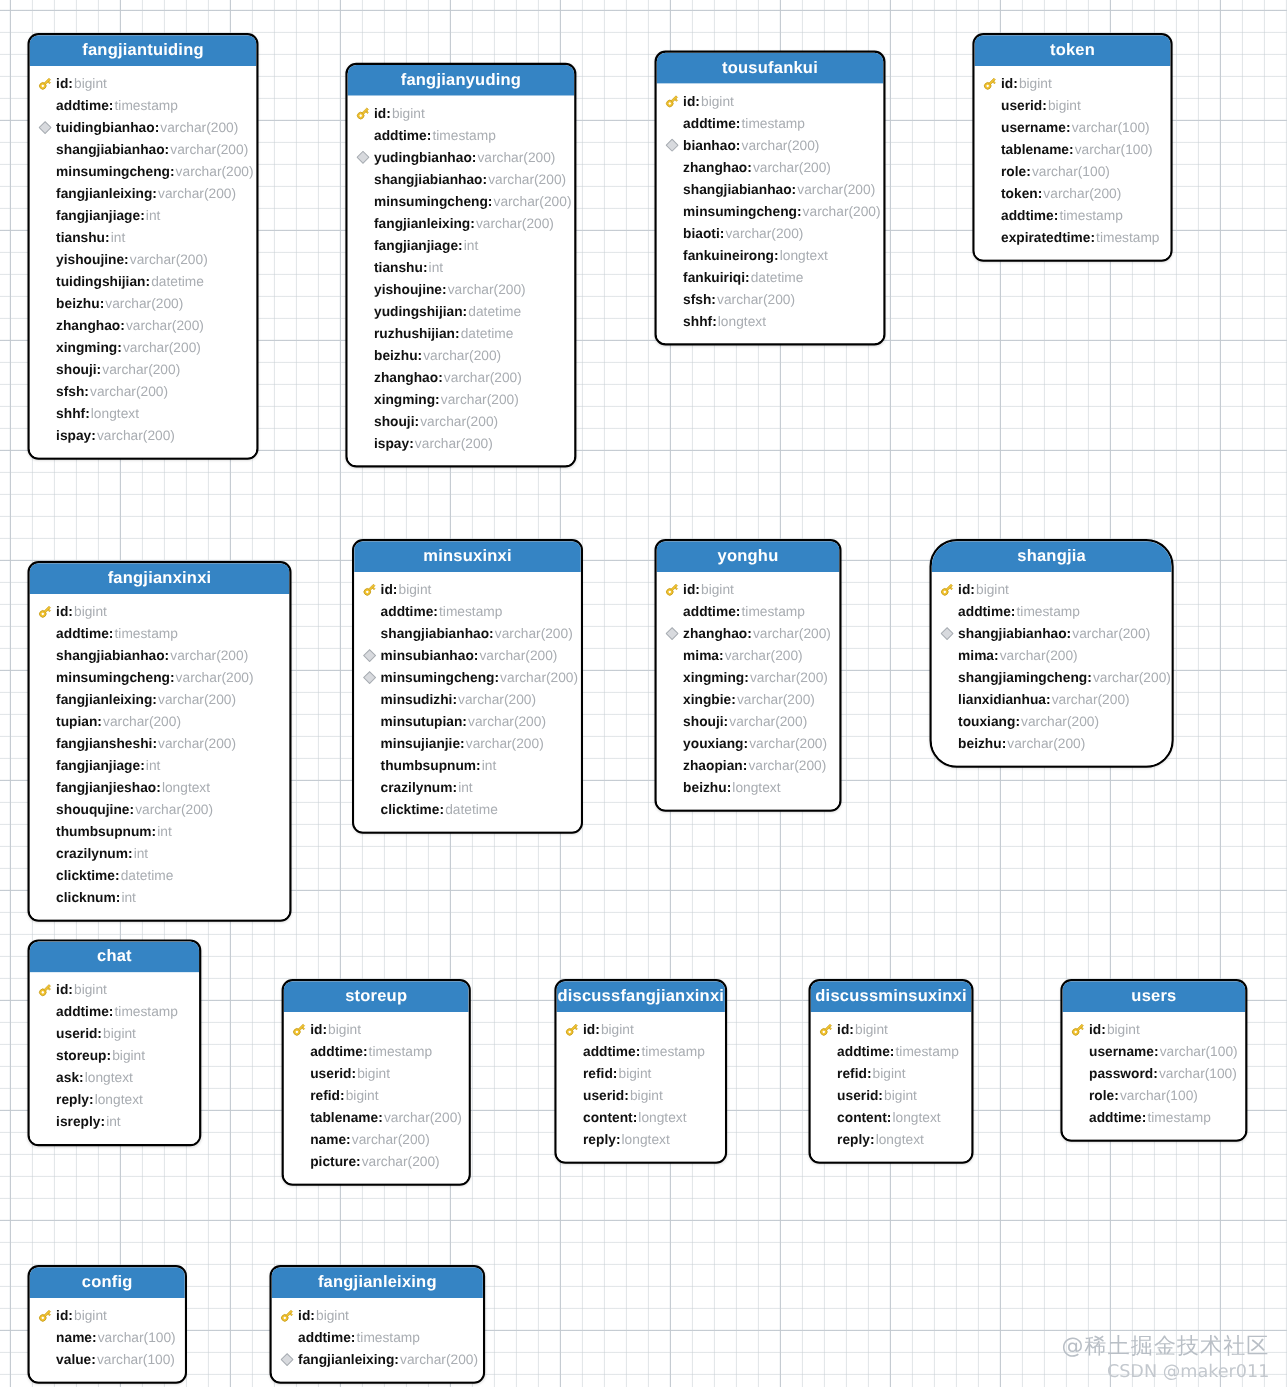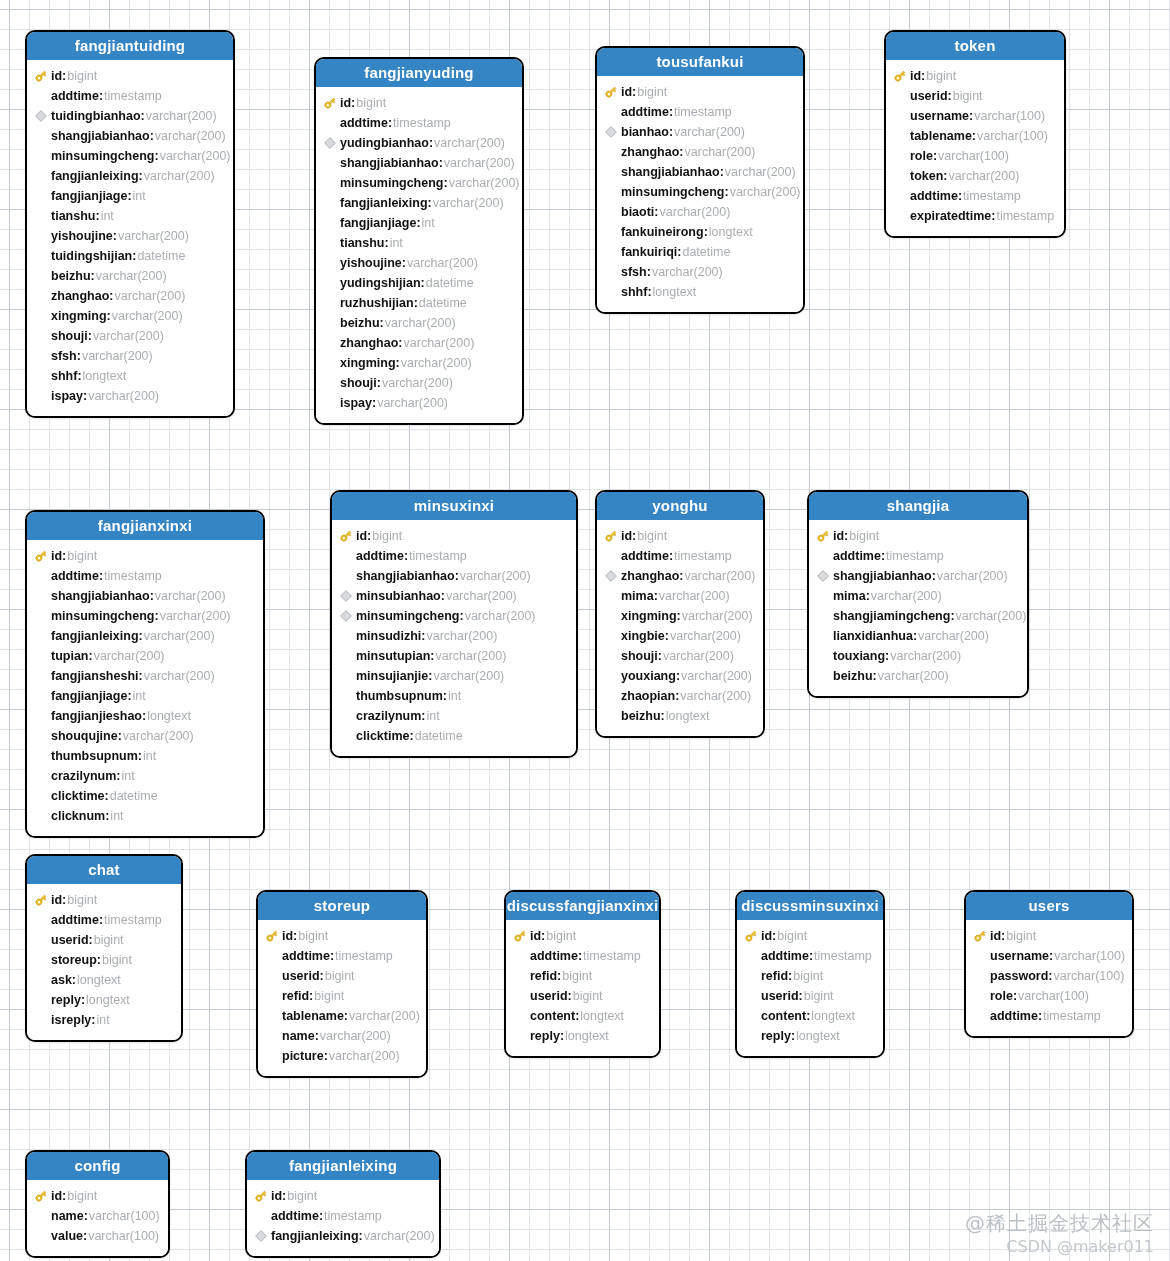--- a/index.html
+++ b/index.html
@@ -589,21 +589,21 @@
           <span class="field-type">datetime</span>
         </div>
         <div class="field-row">
           <span class="field-icon"></span>
           <span class="field-name">clicknum</span>
           <span class="colon">:</span>
           <span class="field-type">int</span>
         </div>
       </div>
     </div>
-    <div class="table-card" style="left: 330px; top: 490px; width: 248px;">
+    <div class="table-card" style="left: 320px; top: 490px; width: 210px;">
       <div class="table-header">minsuxinxi</div>
       <div class="table-body">
         <div class="field-row">
           <span class="field-icon">
             <svg class="key-glyph" width="14" height="14" viewBox="0 0 16 16" aria-hidden="true">
               <g transform="rotate(-45 8 8)">
                 <circle cx="4.6" cy="8" r="3.4" fill="#f2c230" stroke="#caa01e" stroke-width="0.9"></circle>
                 <circle cx="4.6" cy="8" r="1.25" fill="#ffffff"></circle>
                 <rect x="7.4" y="6.9" width="7.4" height="2.2" fill="#f2c230" stroke="#caa01e" stroke-width="0.7"></rect>
                 <rect x="11.1" y="9.0" width="1.5" height="2.3" fill="#f2c230" stroke="#caa01e" stroke-width="0.7"></rect>
@@ -755,21 +755,21 @@
           <span class="field-type">varchar(200)</span>
         </div>
         <div class="field-row">
           <span class="field-icon"></span>
           <span class="field-name">beizhu</span>
           <span class="colon">:</span>
           <span class="field-type">longtext</span>
         </div>
       </div>
     </div>
-    <div class="table-card" style="left: 807px; top: 490px; width: 222px;">
+    <div class="table-card" style="left: 845px; top: 490px; width: 222px; border-radius: 25px;">
       <div class="table-header">shangjia</div>
       <div class="table-body">
         <div class="field-row">
           <span class="field-icon">
             <svg class="key-glyph" width="14" height="14" viewBox="0 0 16 16" aria-hidden="true">
               <g transform="rotate(-45 8 8)">
                 <circle cx="4.6" cy="8" r="3.4" fill="#f2c230" stroke="#caa01e" stroke-width="0.9"></circle>
                 <circle cx="4.6" cy="8" r="1.25" fill="#ffffff"></circle>
                 <rect x="7.4" y="6.9" width="7.4" height="2.2" fill="#f2c230" stroke="#caa01e" stroke-width="0.7"></rect>
                 <rect x="11.1" y="9.0" width="1.5" height="2.3" fill="#f2c230" stroke="#caa01e" stroke-width="0.7"></rect>

